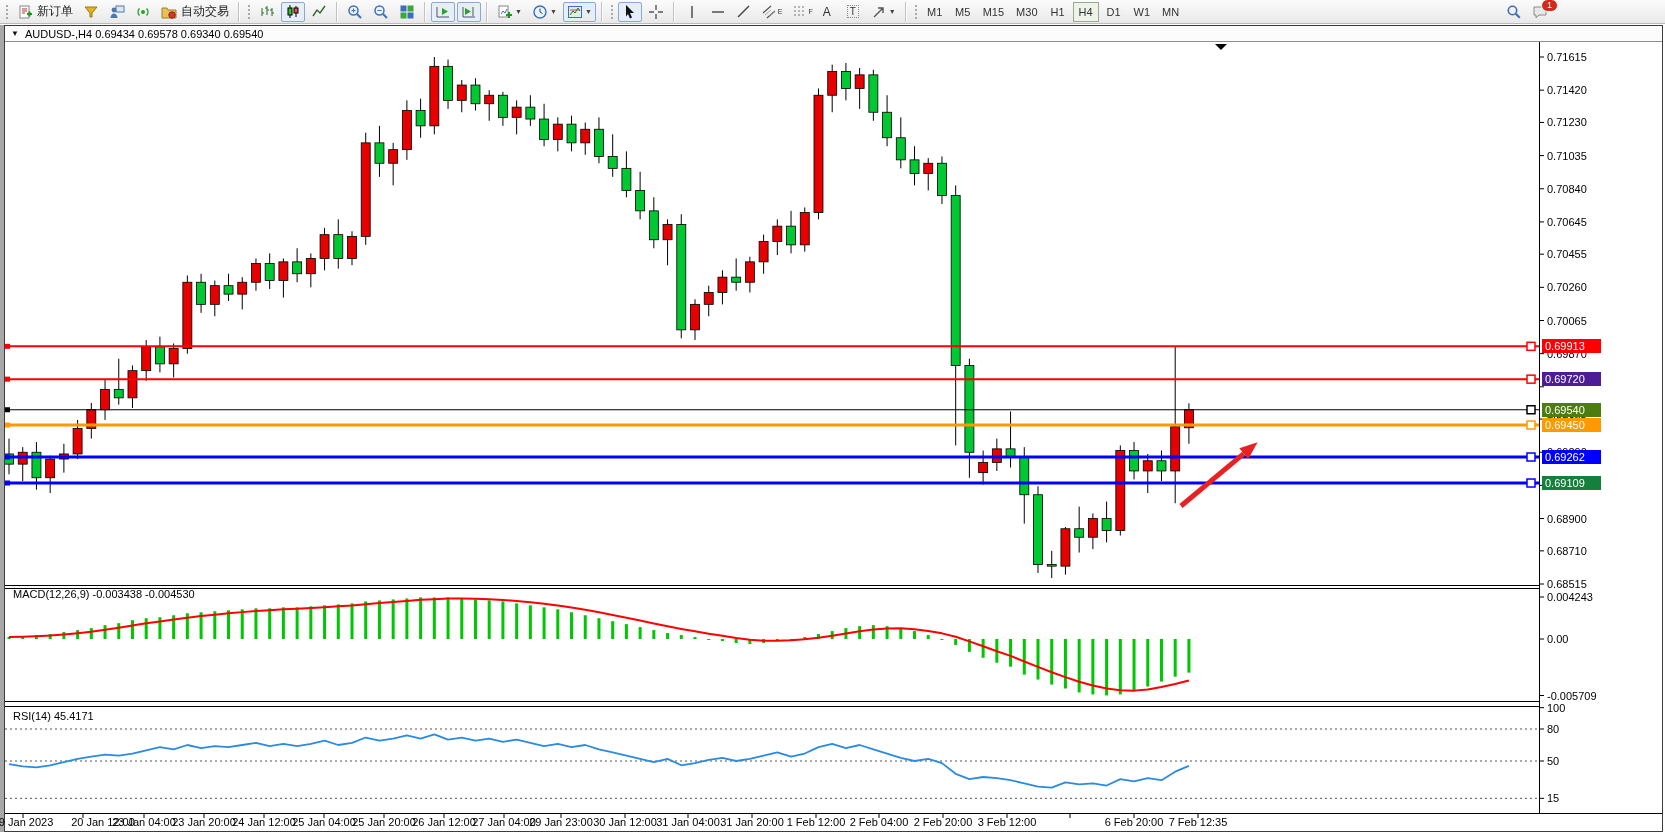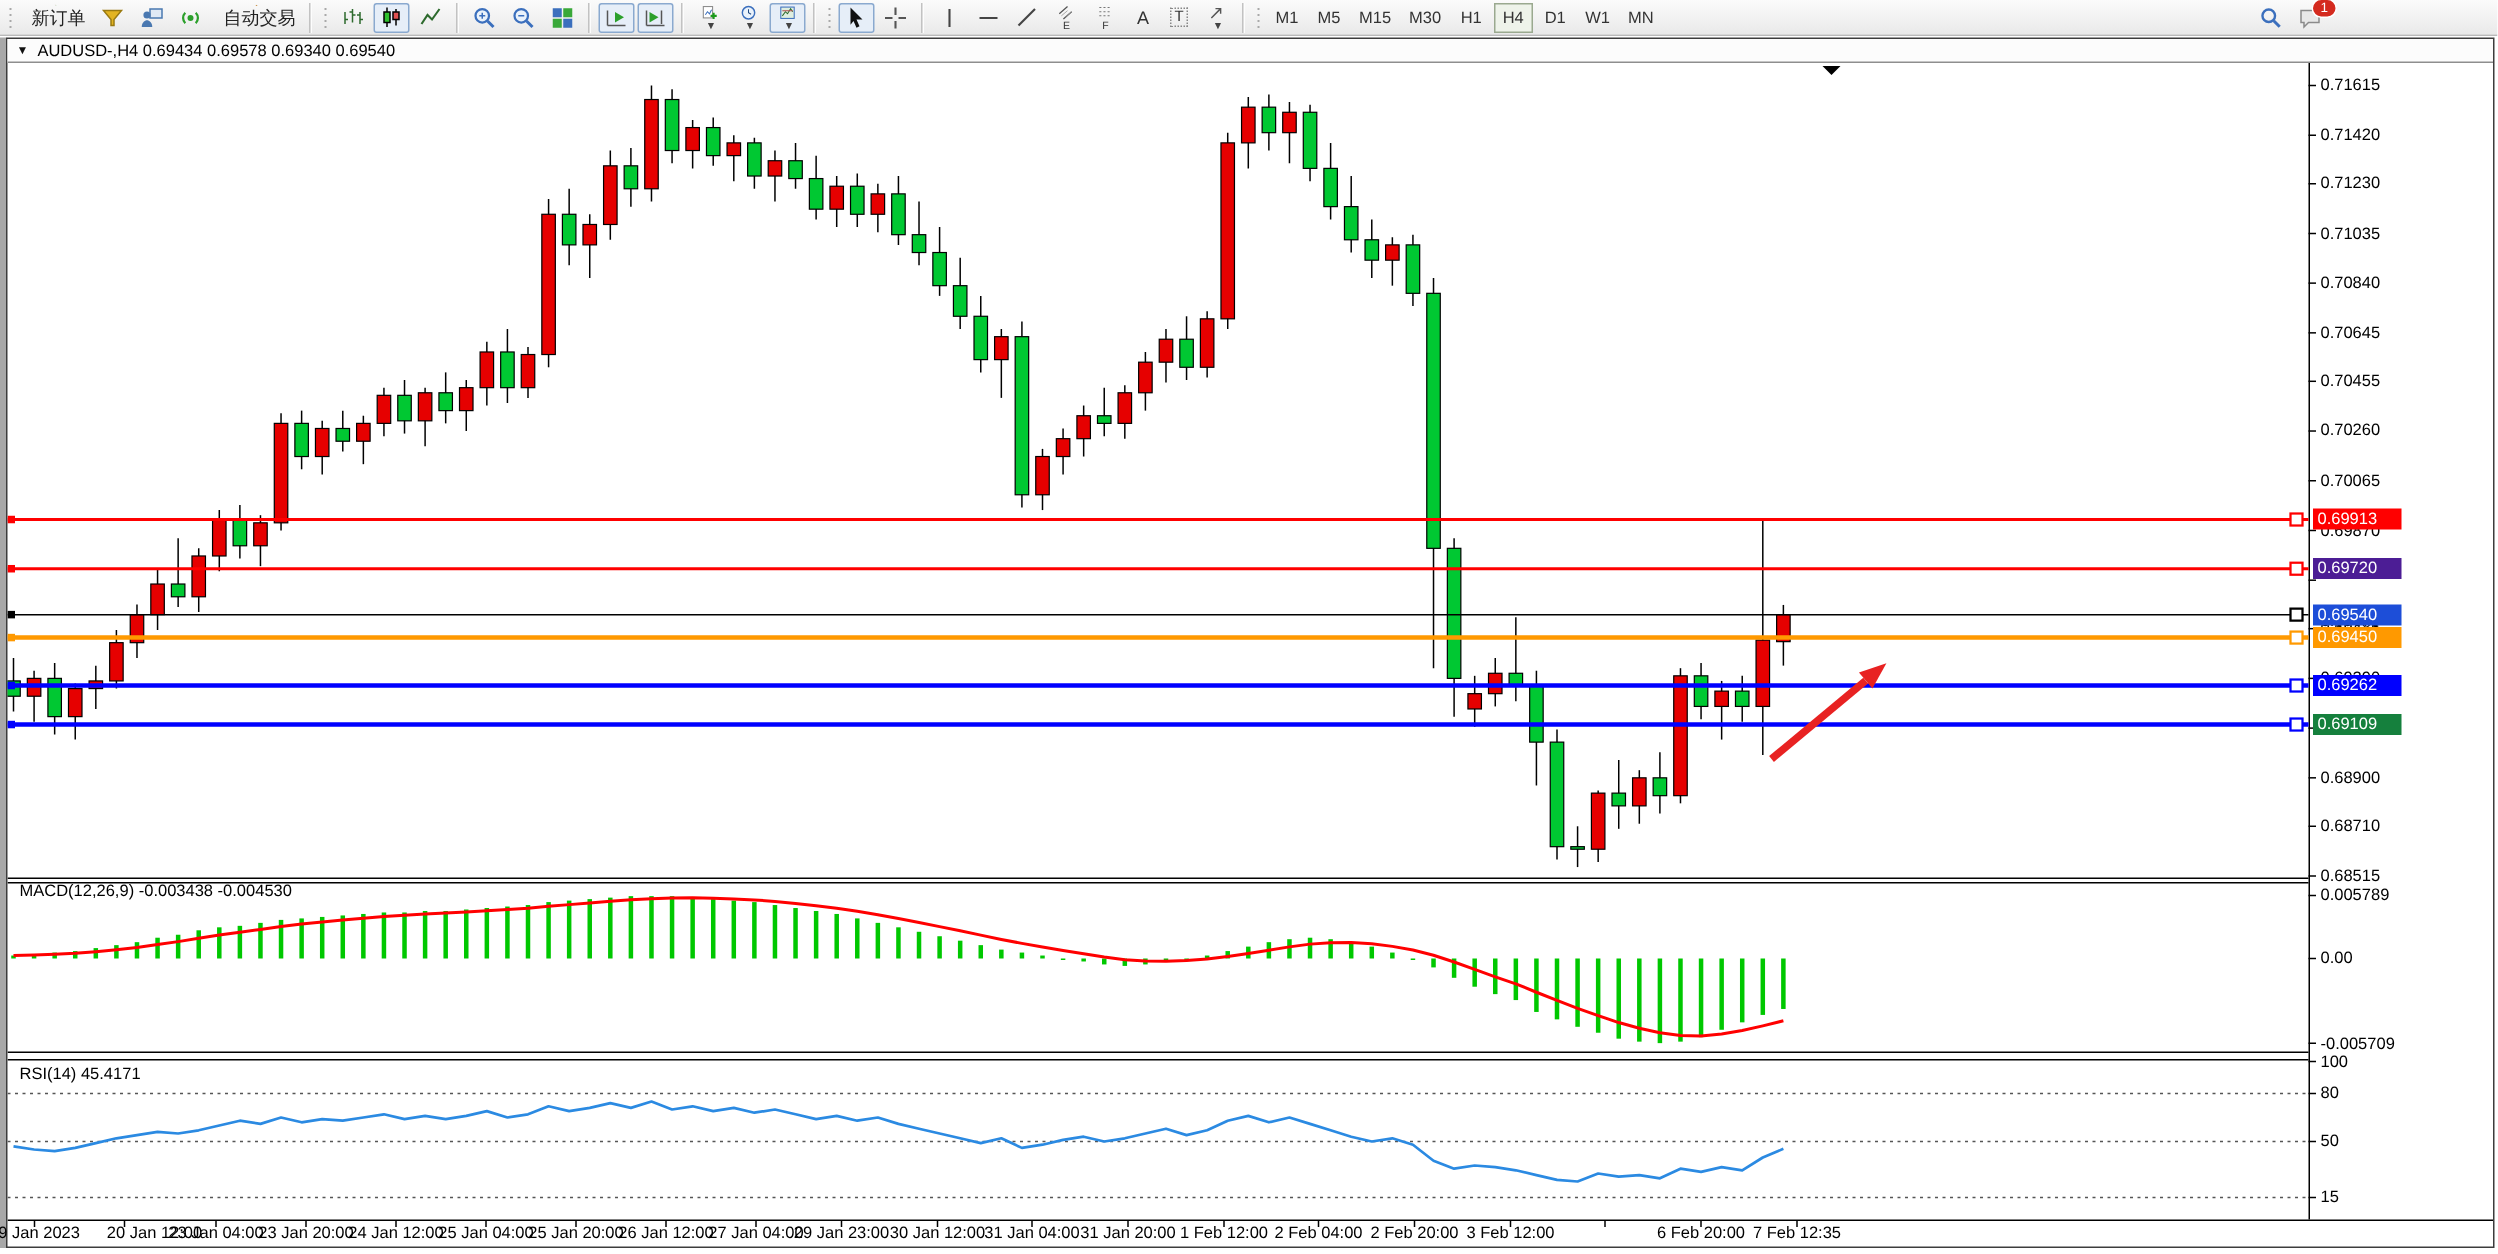--- a/index.html
+++ b/index.html
@@ -3,23 +3,23 @@
 <meta charset="utf-8">
 <style>
   html,body{margin:0;padding:0;}
   body{width:1665px;height:836px;position:relative;background:#fff;
        font-family:"Liberation Sans",sans-serif;overflow:hidden;}
 
   
   .toolbar{position:absolute;left:0;top:0;width:1665px;height:24px;
     background:linear-gradient(#fbfbfb,#e9e9e9);border-bottom:1px solid #b9b9b9;
     display:flex;align-items:center;font-size:12px;color:#222;box-sizing:border-box;padding-left:2px;}
-  .tbtn{height:20px;min-width:22px;display:flex;align-items:center;justify-content:center;
+  .tbtn{height:20px;min-width:22px;display:flex;align-items:center;justify-content:space-between;
     border:1px solid transparent;border-radius:2px;margin:4px 1px;background:transparent;
-    font-size:12px;color:#222;padding:0 3px;box-sizing:border-box;cursor:default;flex-direction:column;}
+    font-size:12px;color:#222;padding:0 3px;box-sizing:border-box;cursor:default;}
   .tbtn.pressed{background:#e6eef8;border-color:#8aa9cf;}
   .tbtn .lbl{margin-left:4px;white-space:nowrap;}
   .sep{width:0;height:20px;border-left:1px solid #c2c2c2;border-right:1px solid #fdfdfd;margin:0 4px;}
   .handle{width:4px;height:16px;margin:0 3px;
     background-image:radial-gradient(circle,#a9a9a9 35%,transparent 36%);background-size:4px 4px;}
   .drop{font-size:7px;color:#444;margin-left:2px;}
   .tfbtn{height:20px;min-width:26px;display:flex;align-items:center;justify-content:center;
     border:1px solid transparent;margin:0 1px;font-size:11px;color:#333;padding:0 4px;box-sizing:border-box;}
   .tfbtn.pressed{background:#eef3ea;border-color:#9aa98f;}
   .right-tools{margin-left:auto;margin-right:112px;display:flex;align-items:center;}
@@ -624,25 +624,25 @@
       <div class="axlab" style="left: 1542px; top: 320.65px;">0.69870</div>
       <div class="axlab" style="left: 1542px; top: 353.8px; margin-top: 27px;">0.69675</div>
       <div class="axlab" style="left: 1542px; top: 386.1px;">0.69485</div>
       <div class="axlab" style="left: 1542px; top: 419.25px;">0.69290</div>
       <div class="axlab" style="left: 1542px; top: 452.4px;">0.69095</div>
       <div class="axlab" style="left: 1542px; top: 485.55px;">0.68900</div>
       <div class="axlab" style="left: 1542px; top: 517.85px;">0.68710</div>
       <div class="axlab" style="left: 1542px; top: 551px;">0.68515</div>
       <div class="plab" style="left: 1537px; top: 313.34px; background: rgb(255, 0, 0);">0.69913</div>
       <div class="plab" style="left: 1537px; top: 346.15px; background: #4c1d95;">0.69720</div>
-      <div class="plab" style="left: 1537px; top: 376.75px; background: #1d4ed8;">0.69540</div>
+      <div class="plab" style="left: 1537px; top: 376.75px; background: #4d7c0f;">0.69540</div>
       <div class="plab" style="left: 1537px; top: 392.05px; background: rgb(255, 153, 0);">0.69450</div>
       <div class="plab" style="left: 1537px; top: 424.01px; background: rgb(0, 0, 255);">0.69262</div>
       <div class="plab" style="left: 1537px; top: 450.02px; background: #15803d;">0.69109</div>
-      <div class="axlab" style="left: 1542px; top: 564.003px;">0.005789</div>
+      <div class="axlab" style="left: 1542px; top: 564.003px;">0.004243</div>
       <div class="axlab" style="left: 1542px; top: 606px;">0.00</div>
       <div class="axlab" style="left: 1542px; top: 662.508px;">-0.005709</div>
       <div class="indlab" style="left: 8px; top: 562px;">MACD(12,26,9) -0.003438 -0.004530</div>
       <div class="axlab" style="left: 1542px; top: 675px;">100</div>
       <div class="axlab" style="left: 1542px; top: 695.999px;">80</div>
       <div class="axlab" style="left: 1542px; top: 728px;">50</div>
       <div class="axlab" style="left: 1542px; top: 765.335px;">15</div>
       <div class="indlab" style="left: 8px; top: 684px;">RSI(14) 45.4171</div>
       <div class="tlab" style="left: 18px; top: 790px;">19 Jan 2023</div>
       <div class="tlab" style="left: 78px; top: 790px; padding-left: 40px;">20 Jan 12:00</div>

